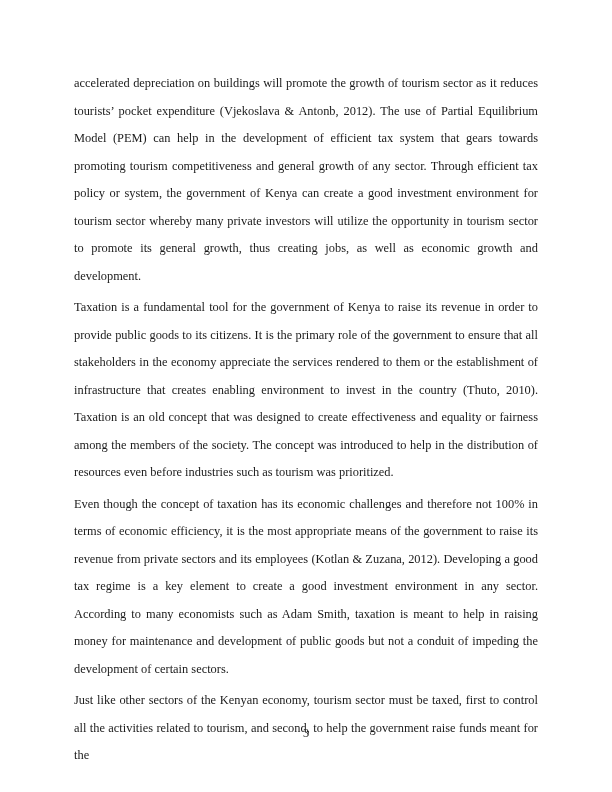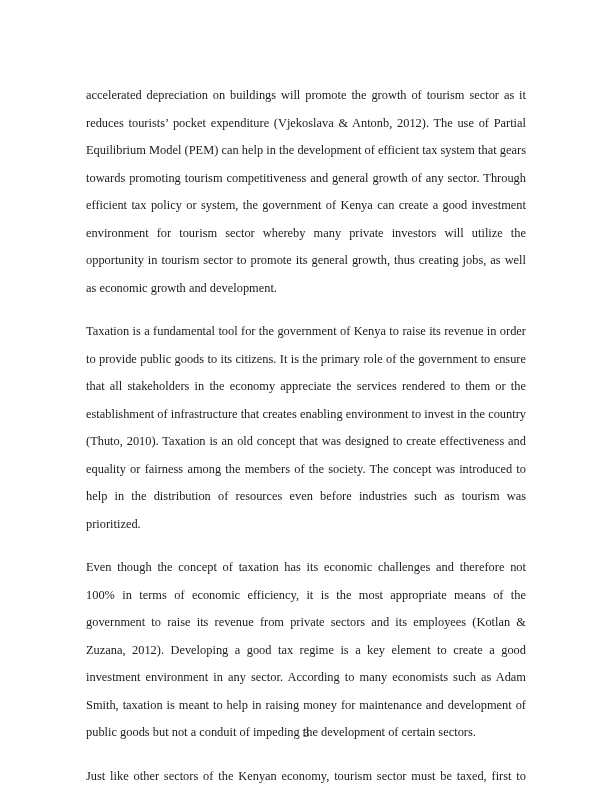--- a/index.html
+++ b/index.html
@@ -19,21 +19,21 @@
   .content {
     position: absolute;
     top: 66px;
     left: 70px;
     width: 472px;
     font-size: 12.4px;
     line-height: 27.5px;
     text-align: justify;
   }
   .content p {
-    margin: 16px;
+    margin: 4px;
     padding: 0;
     text-indent: 0;
   }
   .page-number {
     position: absolute;
     top: 726px;
     left: 0;
     width: 100%;
     text-align: center;
     font-size: 12.4px;

